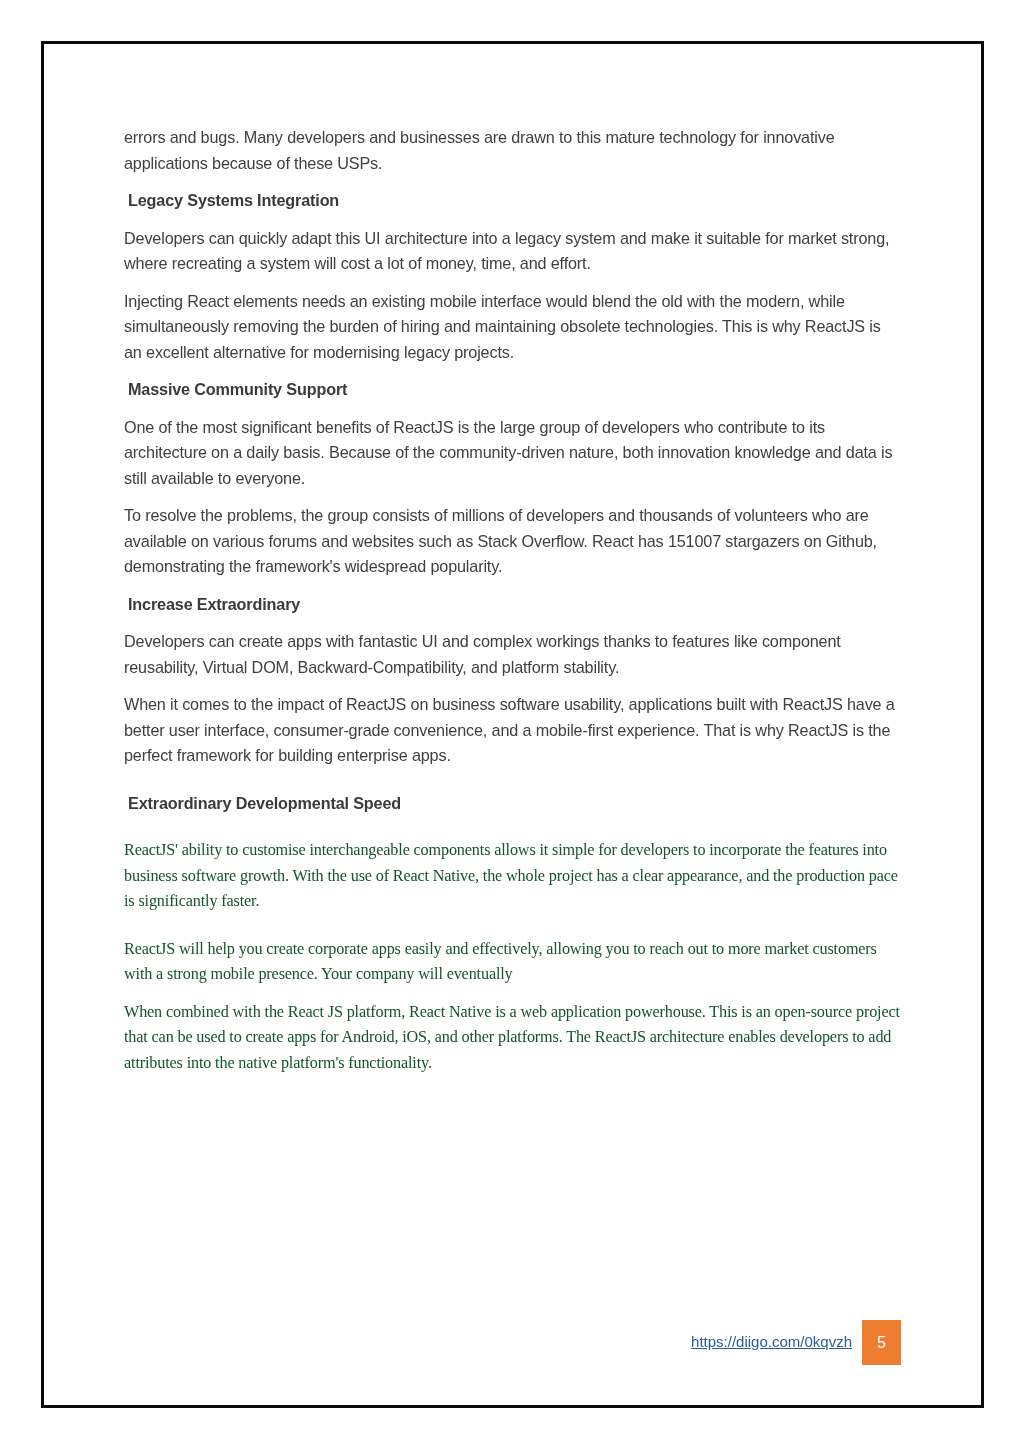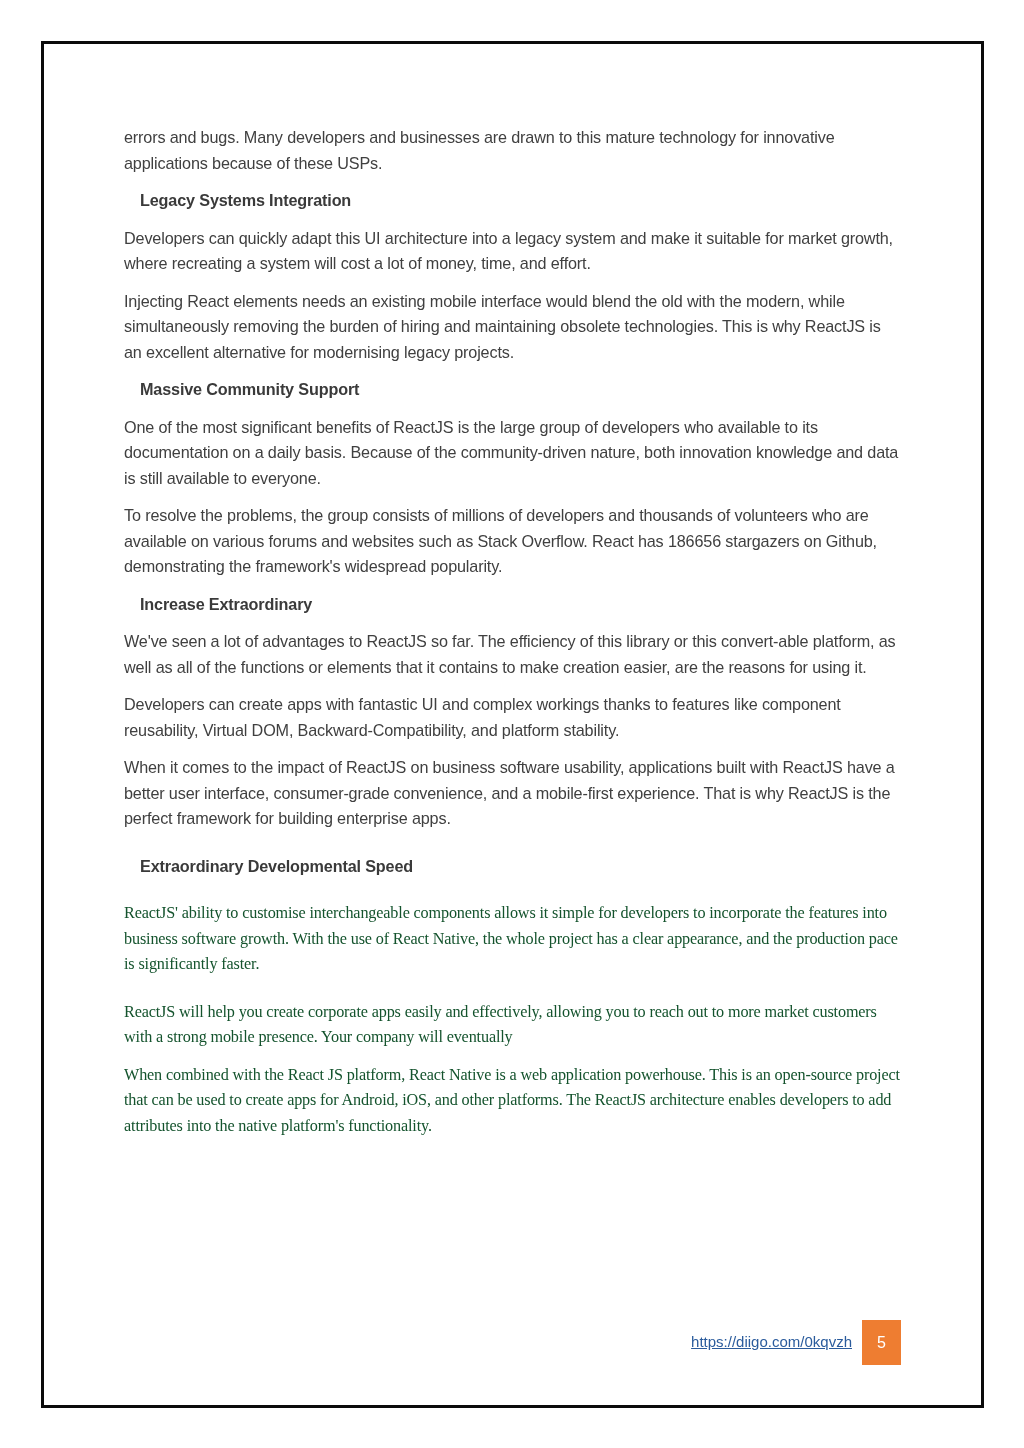--- a/index.html
+++ b/index.html
@@ -8,21 +8,21 @@
     position: absolute; left: 41px; top: 41px; width: 937px; height: 1361px;
     border: 3px solid #0a0a0a; background: #ffffff;
   }
   .content {
     position: absolute; left: 124px; top: 125px; width: 780px;
     font-family: "Liberation Sans", sans-serif;
     font-size: 16.2px; line-height: 25.5px; color: #404040;
     letter-spacing: -0.15px;
   }
   .content p { margin: 0 4px 12px 0; }
-  .content h3 { margin: 0 0 12px 16px; font-size: 16.2px; font-weight: bold; color: #3a3a3a; line-height: 25.5px; }
+  .content h3 { margin: 0 0 12px 4px; font-size: 16.2px; font-weight: bold; color: #3a3a3a; line-height: 25.5px; }
   .dark { color: #14532d; font-family: Liberation Serif, serif; }
   .gap-bottom-big { margin-bottom: 22px !important; }
   .footer {
     position: absolute; left: 0; top: 1320px; width: 1024px; height: 46px;
   }
   .footer-link {
     position: absolute; right: 172px; top: 13px;
     font-family: "Liberation Sans", sans-serif; font-size: 15px;
     color: #2a5b9c; text-decoration: underline; margin-left: 32px;
   }
@@ -34,27 +34,26 @@
   }
 </style>
 </head>
 <body>
 
 <div class="frame"></div>
 
 <div class="content">
   <p>errors and bugs. Many developers and businesses are drawn to this mature technology for innovative applications because of these USPs.</p>
   <h3>Legacy Systems Integration</h3>
-  <p>Developers can quickly adapt this UI architecture into a legacy system and make it suitable for market growth, where recreating a system will cost a lot of money, time, and effort.</p>
+  <p>Developers can quickly adapt this UI architecture into a legacy system and make it suitable for market strong, where recreating a system will cost a lot of money, time, and effort.</p>
   <p>Injecting React elements needs an existing mobile interface would blend the old with the modern, while simultaneously removing the burden of hiring and maintaining obsolete technologies. This is why ReactJS is an excellent alternative for modernising legacy projects.</p>
   <h3>Massive Community Support</h3>
-  <p>One of the most significant benefits of ReactJS is the large group of developers who available to its documentation on a daily basis. Because of the community-driven nature, both innovation knowledge and data is still available to everyone.</p>
-  <p>To resolve the problems, the group consists of millions of developers and thousands of volunteers who are available on various forums and websites such as Stack Overflow. React has 186656 stargazers on Github, demonstrating the framework's widespread popularity.</p>
+  <p>One of the most significant benefits of ReactJS is the large group of developers who contribute to its architecture on a daily basis. Because of the community-driven nature, both innovation knowledge and data is still available to everyone.</p>
+  <p>To resolve the problems, the group consists of millions of developers and thousands of volunteers who are available on various forums and websites such as Stack Overflow. React has 151007 stargazers on Github, demonstrating the framework's widespread popularity.</p>
   <h3>Increase Extraordinary</h3>
-  <p>We've seen a lot of advantages to ReactJS so far. The efficiency of this library or this convert-able platform, as well as all of the functions or elements that it contains to make creation easier, are the reasons for using it.</p>
   <p>Developers can create apps with fantastic UI and complex workings thanks to features like component reusability, Virtual DOM, Backward-Compatibility, and platform stability.</p>
   <p class="gap-bottom-big">When it comes to the impact of ReactJS on business software usability, applications built with ReactJS have a better user interface, consumer-grade convenience, and a mobile-first experience. That is why ReactJS is the perfect framework for building enterprise apps.</p>
   <h3 class="gap-bottom-big">Extraordinary Developmental Speed</h3>
   <p class="dark gap-bottom-big">ReactJS' ability to customise interchangeable components allows it simple for developers to incorporate the features into business software growth. With the use of React Native, the whole project has a clear appearance, and the production pace is significantly faster.</p>
   <p class="dark">ReactJS will help you create corporate apps easily and effectively, allowing you to reach out to more market customers with a strong mobile presence. Your company will eventually</p>
   <p class="dark">When combined with the React JS platform, React Native is a web application powerhouse. This is an open-source project that can be used to create apps for Android, iOS, and other platforms. The ReactJS architecture enables developers to add attributes into the native platform's functionality.</p>
 </div>
 
 <div class="footer">
   <a class="footer-link">https://diigo.com/0kqvzh</a>

